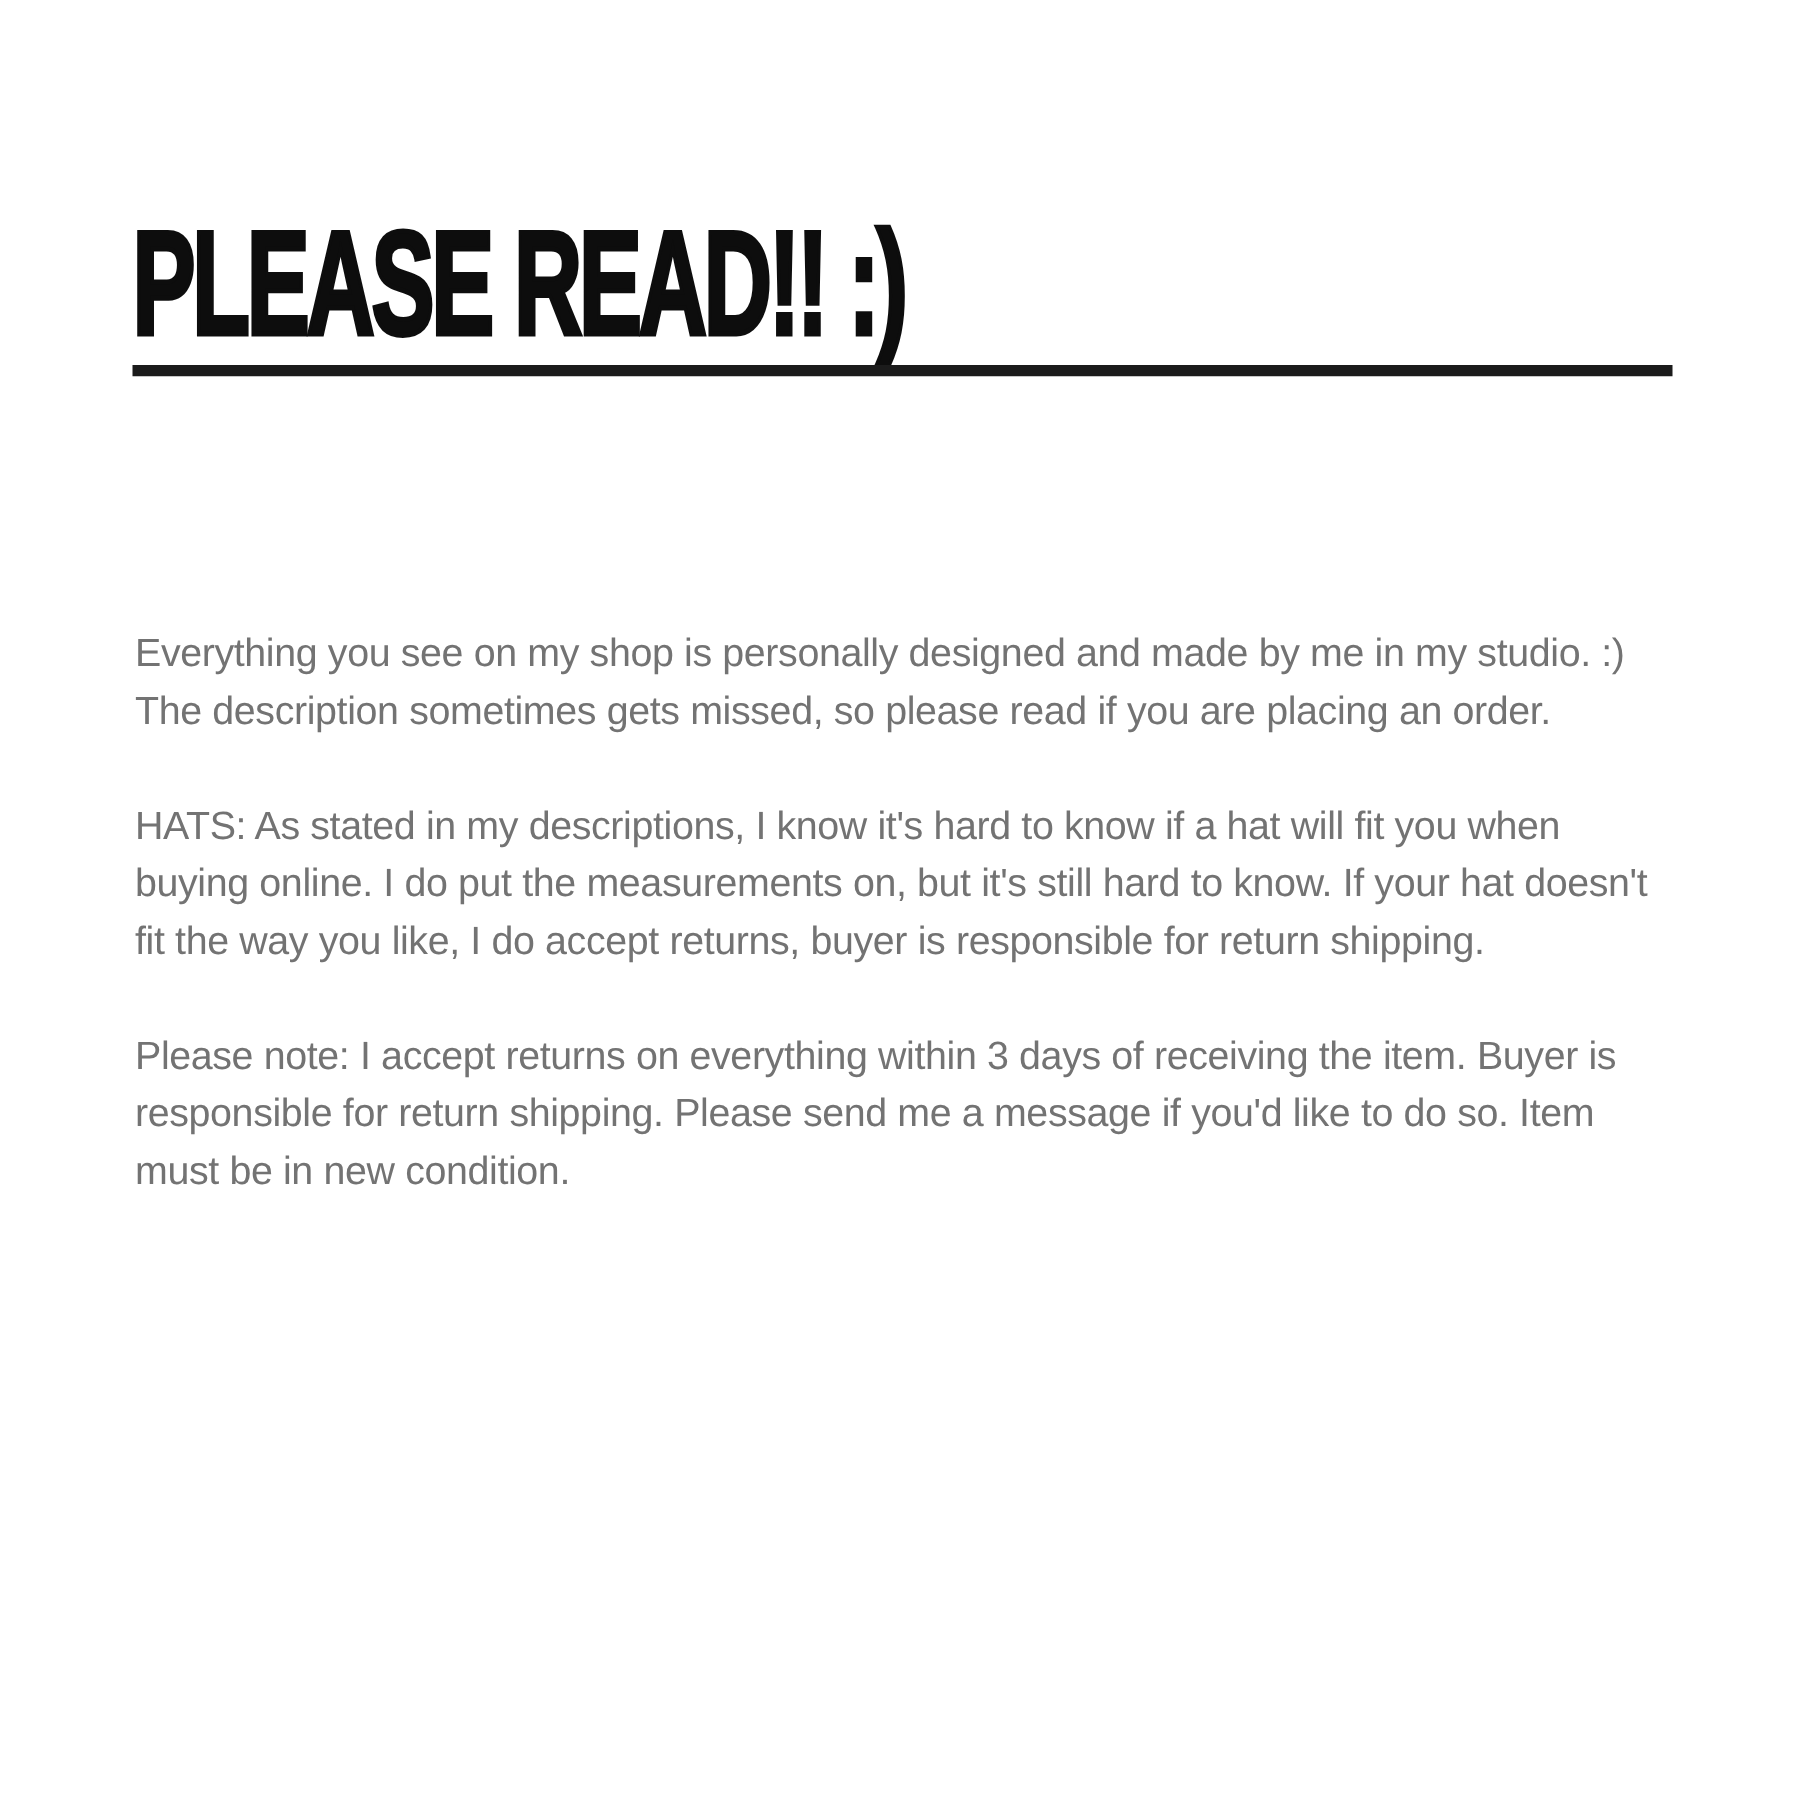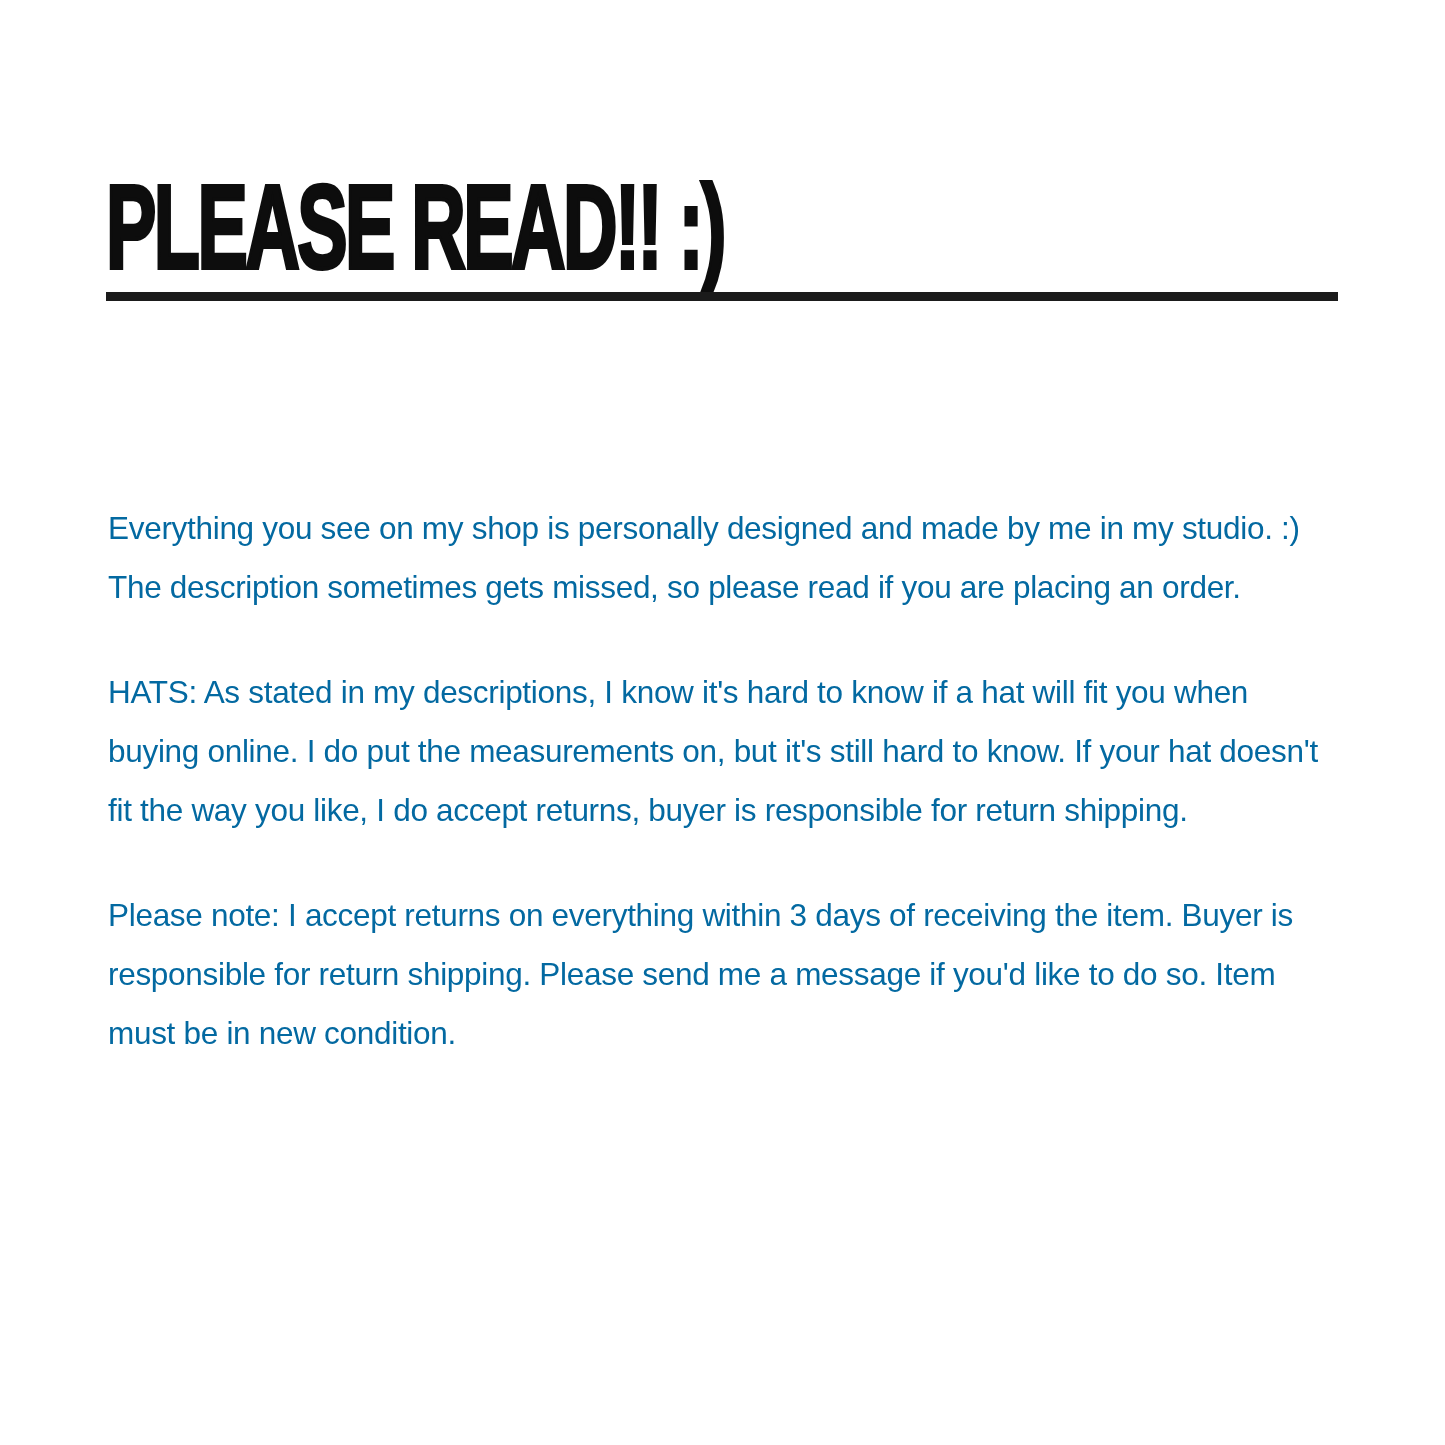--- a/index.html
+++ b/index.html
@@ -38,23 +38,23 @@
     width: 1232px;
     height: 9px;
     background: #1b1b1b;
   }
   .body-copy {
     position: absolute;
     left: 108px;
     top: 499px;
     width: 1218px;
     font-size: 31.5px;
-    line-height: 59px;
+    line-height: 46px;
     letter-spacing: -0.3px;
-    color: #0369a1;
+    color: #737373;
   }
   .body-copy p {
     margin: 0 0 46px 0;
   }
 </style>
 </head>
 <body>
 
 <div class="page">
 

